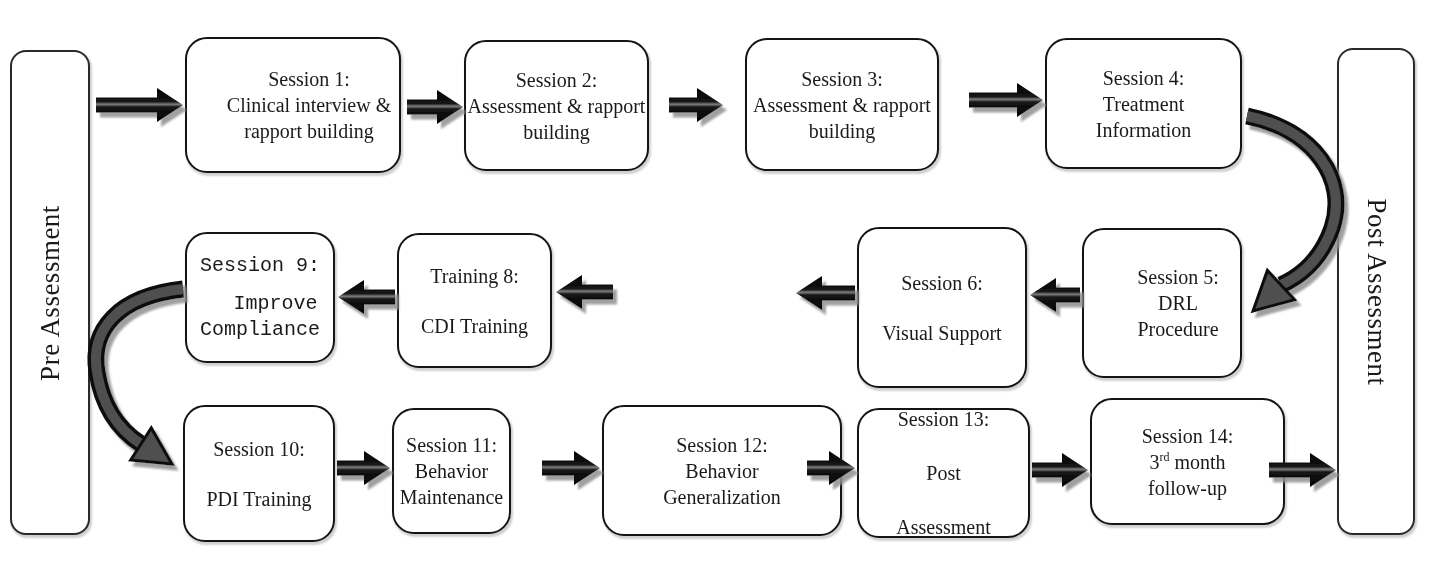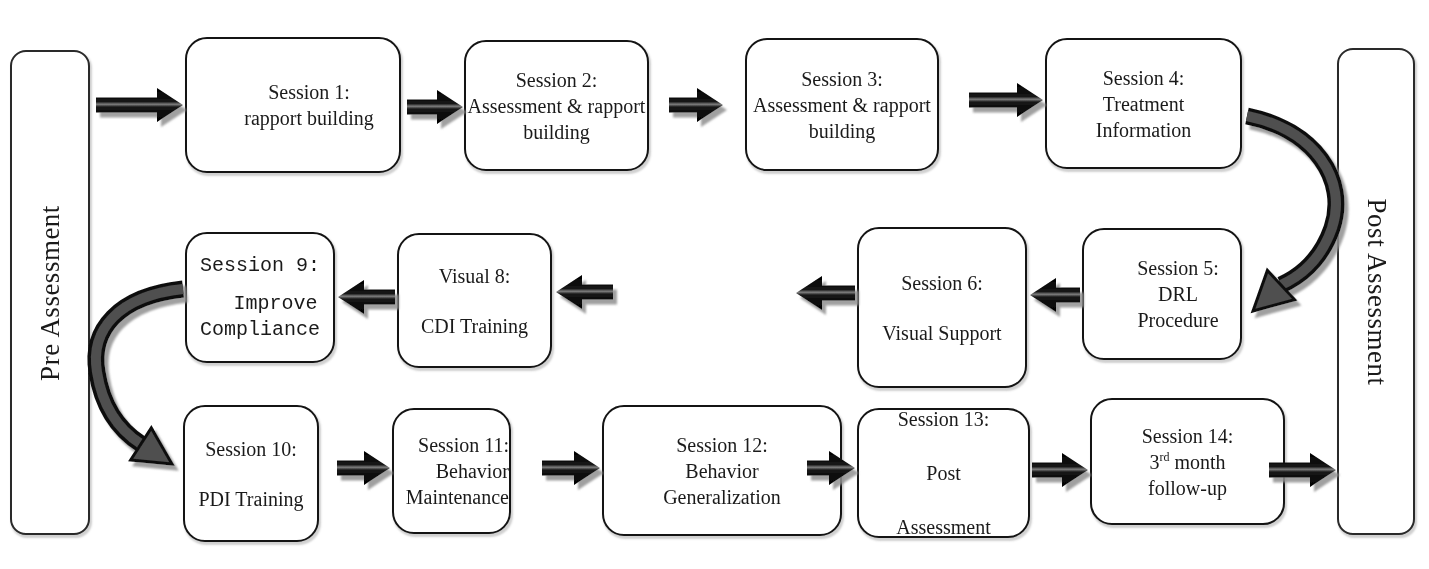--- a/index.html
+++ b/index.html
@@ -40,20 +40,21 @@
 
   <div class="box tall" style="left:10px;top:50px;width:80px;height:485px;">
     <span class="vtext ccw">Pre Assessment</span>
   </div>
   <div class="box tall" style="left:1337px;top:48px;width:78px;height:487px;">
     <span class="vtext cw">Post Assessment</span>
   </div>
 
   <div class="box session" style="left:185px;top:37px;width:216px;height:136px;padding-left:32px;">
     <div class="title">Session 1:</div>
+    <div class="line">Clinical interview &amp;</div>
     <div class="line">rapport building</div>
   </div>
   <div class="box session" style="left:464px;top:40px;width:185px;height:131px;">
     <div class="title">Session 2:</div>
     <div class="line clip">Assessment &amp; rapport</div>
     <div class="line">building</div>
   </div>
   <div class="box session" style="left:725px;top:38px;width:194px;height:133px;margin-left:20px;">
     <div class="title">Session 3:</div>
     <div class="line">Assessment &amp; rapport</div>
@@ -64,38 +65,38 @@
     <div class="line">Treatment</div>
     <div class="line">Information</div>
   </div>
 
   <div class="box session" style="left:185px;top:232px;width:150px;height:131px;font-family:Liberation Mono, monospace;">
     <div class="title">Session 9:</div>
     <div class="line" style="margin-top:12px;margin-left:31px;">Improve</div>
     <div class="line">Compliance</div>
   </div>
   <div class="box session gap" style="left:397px;top:233px;width:155px;height:135px;">
-    <div class="title">Visual 8:</div>
+    <div class="title">Training 8:</div>
     <div class="line">CDI Training</div>
   </div>
   <div class="box session gap" style="left:857px;top:227px;width:170px;height:161px;">
     <div class="title">Session 6:</div>
     <div class="line">Visual Support</div>
   </div>
-  <div class="box session" style="left:1082px;top:228px;width:160px;height:132px;padding-left:32px;">
+  <div class="box session" style="left:1082px;top:228px;width:160px;height:150px;padding-left:32px;">
     <div class="title">Session 5:</div>
     <div class="line">DRL</div>
     <div class="line">Procedure</div>
   </div>
 
-  <div class="box session gap" style="left:183px;top:405px;width:136px;height:137px;">
+  <div class="box session gap" style="left:183px;top:405px;width:152px;height:137px;">
     <div class="title">Session 10:</div>
     <div class="line">PDI Training</div>
   </div>
-  <div class="box session" style="left:392px;top:408px;width:119px;height:126px;align-items:flex-end;">
+  <div class="box session" style="left:392px;top:408px;width:119px;height:126px;">
     <div class="title">Session 11:</div>
     <div class="line">Behavior</div>
     <div class="line">Maintenance</div>
   </div>
   <div class="box session" style="left:602px;top:405px;width:240px;height:131px;">
     <div class="title">Session 12:</div>
     <div class="line">Behavior</div>
     <div class="line">Generalization</div>
   </div>
   <div class="box session" style="left:857px;top:408px;width:173px;height:130px;gap:28px;">

